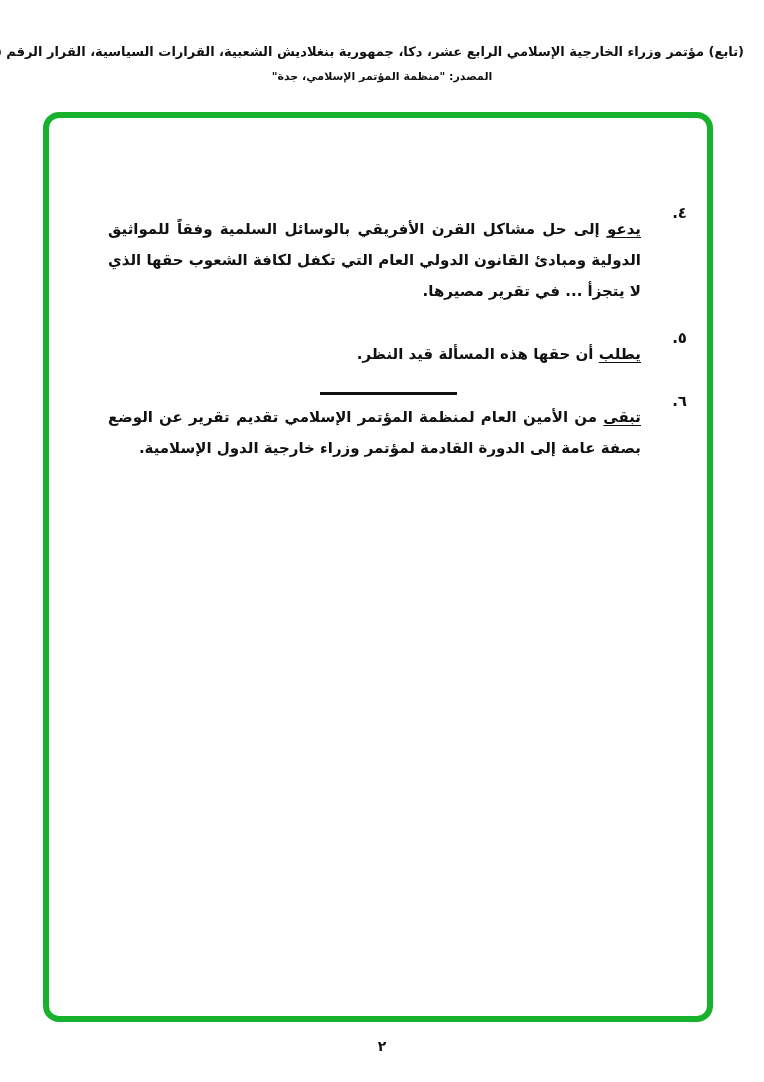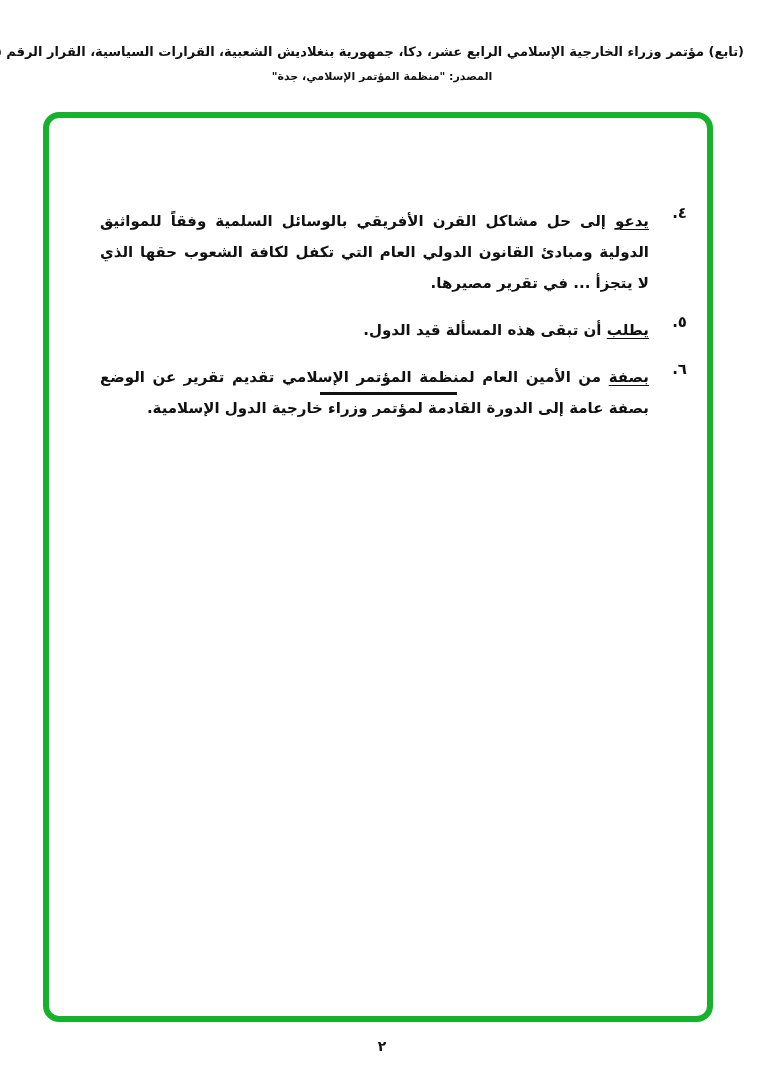--- a/index.html
+++ b/index.html
@@ -64,21 +64,21 @@
     display: flex;
     align-items: flex-start;
   }
   .clause-number {
     flex: 0 0 auto;
     width: 30px;
     white-space: nowrap;
   }
   .clause-text {
     flex: 1 1 auto;
-    margin: 8px;
+    margin: 16px;
   }
   .clause-keyword {
     text-decoration: underline;
     text-underline-offset: 3px;
   }
 
   
   .end-divider {
     position: absolute;
     left: 271px;  
@@ -112,26 +112,26 @@
   <div class="green-frame">
     <div class="clauses">
 
       <div class="clause">
         <span class="clause-number">٤.</span>
         <p class="clause-text"><span class="clause-keyword">يدعو</span> <span>إلى حل مشاكل القرن الأفريقي بالوسائل السلمية وفقاً للمواثيق الدولية ومبادئ القانون الدولي العام التي تكفل لكافة الشعوب حقها الذي لا يتجزأ ... في تقرير مصيرها.</span></p>
       </div>
 
       <div class="clause">
         <span class="clause-number">٥.</span>
-        <p class="clause-text"><span class="clause-keyword">يطلب</span> <span>أن تبقى هذه المسألة قيد الدول.</span></p>
+        <p class="clause-text"><span class="clause-keyword">يطلب</span> <span>أن حقها هذه المسألة قيد النظر.</span></p>
       </div>
 
       <div class="clause">
         <span class="clause-number">٦.</span>
-        <p class="clause-text"><span class="clause-keyword">بصفة</span> <span>من الأمين العام لمنظمة المؤتمر الإسلامي تقديم تقرير عن الوضع بصفة عامة إلى الدورة القادمة لمؤتمر وزراء خارجية الدول الإسلامية.</span></p>
+        <p class="clause-text"><span class="clause-keyword">تبقى</span> <span>من الأمين العام لمنظمة المؤتمر الإسلامي تقديم تقرير عن الوضع بصفة عامة إلى الدورة القادمة لمؤتمر وزراء خارجية الدول الإسلامية.</span></p>
       </div>
 
     </div>
 
     <div class="end-divider"></div>
   </div>
 
   <div class="page-number">٢</div>
 
 </div>

